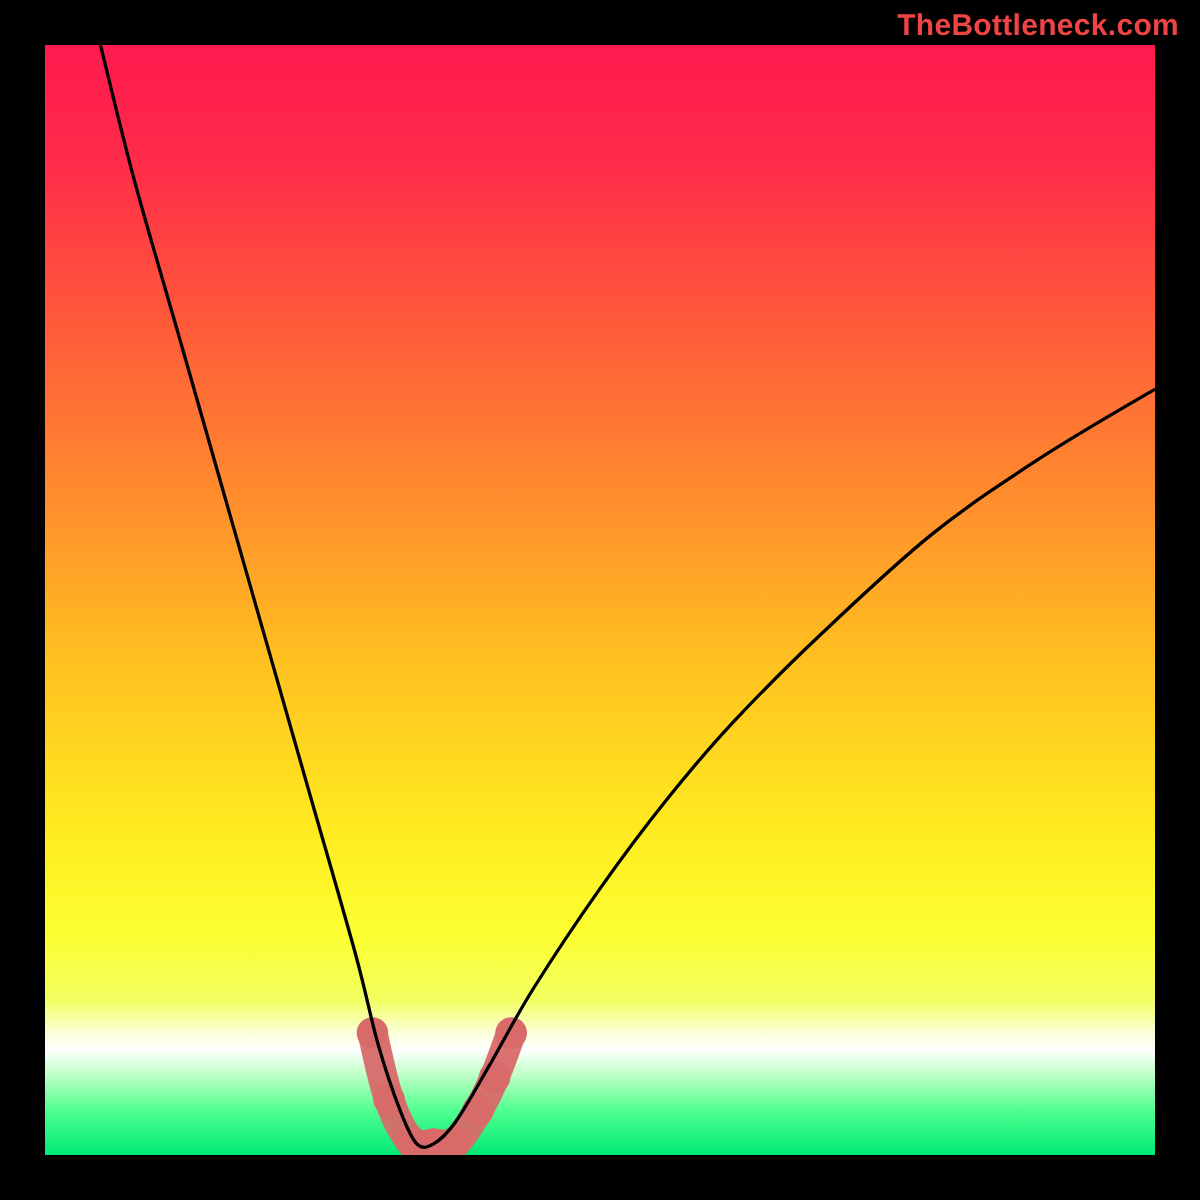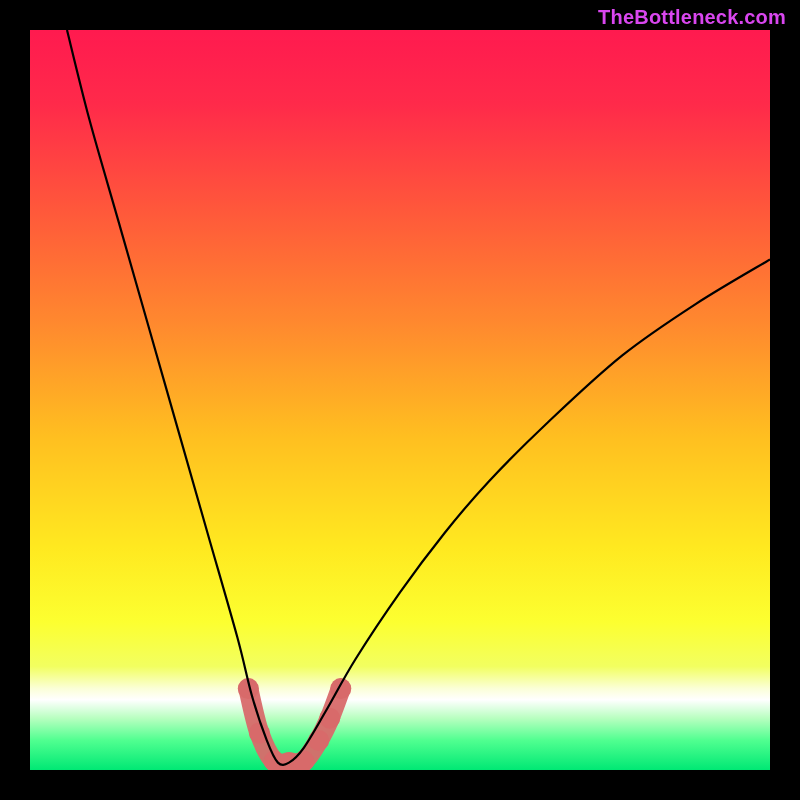--- a/index.html
+++ b/index.html
@@ -24,21 +24,21 @@
     top: 30px;
     left: 30px;
     width: 740px;
     height: 740px;
     overflow: hidden;
   }
   .watermark {
     position: absolute;
     top: 6px;
     right: 14px;
-    color: #d946ef;
+    color: #ef4444;
     font-size: 20px;
     font-weight: 600;
     letter-spacing: 0.2px;
     user-select: none;
   }
   svg {
     position: absolute;
     top: 0;
     left: 0;
   }

